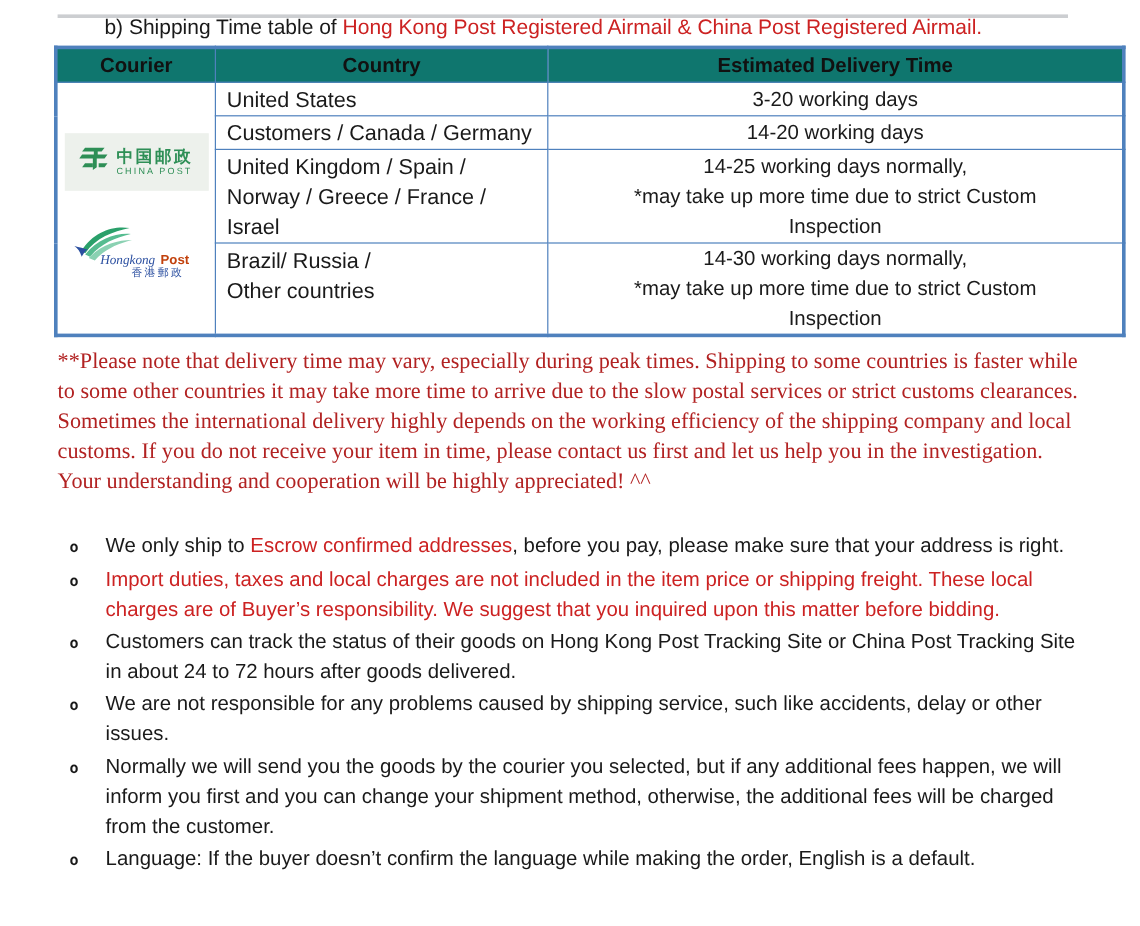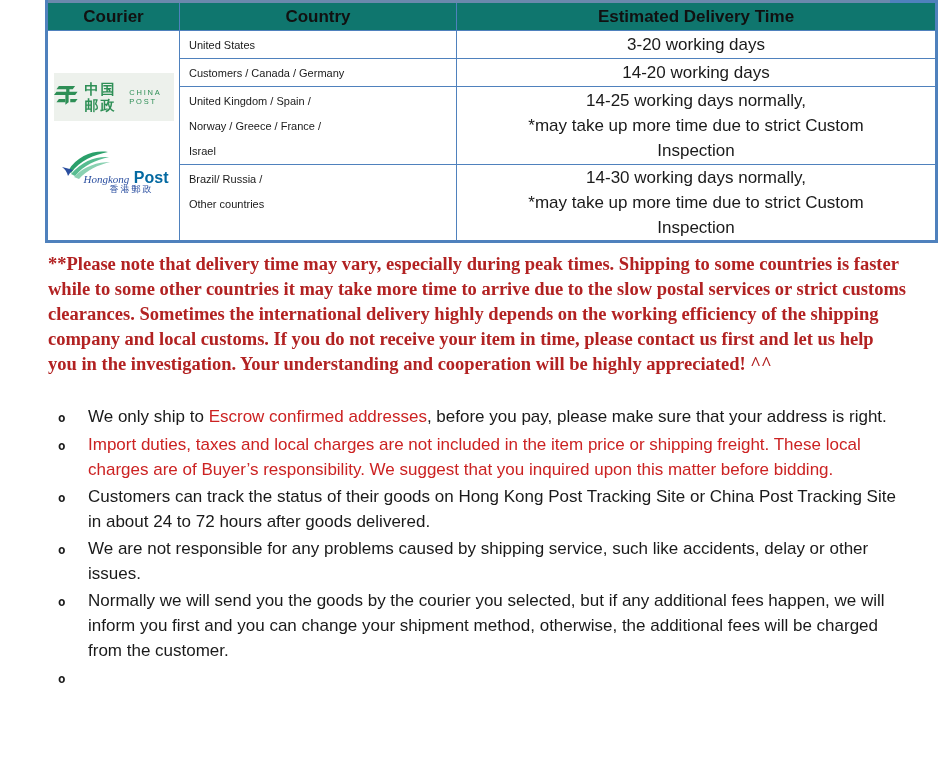--- a/index.html
+++ b/index.html
@@ -15,61 +15,64 @@
   .red-accent { color:#cc2222; }
 
   
   table.shipping { margin-left:45px; width:890px; border-collapse:collapse;
                    table-layout:fixed; border:3px solid #4f81bd; }
   table.shipping th, table.shipping td { border:1.5px solid #4f81bd; }
   table.shipping th { background:#0f766e; font-size:17px; font-weight:bold;
                       height:29px; text-align:center; color:#111; }
   .col-courier { width:133px; } .col-country { width:277px; } .col-delivery { width:480px; }
   tr.r-small { height:27px; } tr.r-big { height:75px; }
-  td.country { font-size:11px; text-align:left; vertical-align:top;
+  td.country { font-size:18px; text-align:left; vertical-align:top;
                padding:2px 4px 0 9px; line-height:25px; white-space:pre-line; }
   td.delivery { font-size:17px; text-align:center; vertical-align:middle;
                 line-height:25px; white-space:pre-line; }
 
   
   td.courier-cell { vertical-align:middle; }
   .courier-wrap { display:flex; flex-direction:column; align-items:center; gap:26px; }
   .cp-logo { width:120px; height:48px; background:#edf1ec; display:flex;
              align-items:center; justify-content:center; gap:5px; }
-  .cp-text { display:flex; flex-direction:row; align-items:center; }
+  .cp-text { display:flex; flex-direction:column; }
   .cp-cn { color:#2e8f56; font-size:14px; font-weight:bold; letter-spacing:2px; line-height:16px; }
   .cp-en { color:#2e8f56; font-size:7.5px; letter-spacing:1.8px; line-height:9px; }
   .hk-logo { width:112px; position:relative; height:52px; }
   .hk-bird { position:absolute; left:0; top:0; }
   .hk-text { position:absolute; left:26px; top:22px; white-space:nowrap; }
   .hk-name { font-family:"Liberation Serif", serif; font-style:italic;
              color:#2b4fa0; font-size:11px; }
-  .hk-post { color:#0369a1; font-size:16px; font-weight:bold; }
+  .hk-post { color:#c2410c; font-size:11px; font-weight:bold; }
   .hk-cn { position:absolute; left:52px; top:36px; color:#2b4fa0; font-size:9px;
            letter-spacing:2px; }
 
   
   .notice { margin:9px 16px 0 48px; width:858px;
-            font-family:"Liberation Serif", serif; font-weight:bold;
+            font-family:"Liberation Serif", serif; font-weight:normal;
             font-size:18.5px; line-height:25px; color:#b22222; }
 
   
   ul.bullets { list-style:none; margin:27px 0 0 58px; width:845px; }
   ul.bullets li { display:flex; align-items:flex-start; margin-bottom:2px; }
   .marker { flex:0 0 30px; font-family:"DejaVu Sans Mono", monospace;
             font-weight:bold; font-size:12.5px; line-height:25px; padding-top:1px; }
   .b-text { font-size:17px; line-height:25px; }
   .b-red { color:#cc2222; }
 </style>
 </head>
 <body>
 
 <div class="page">
   <div class="top-artifact"></div>
 
+  <div class="title">
+    <span>b) Shipping Time table of </span><span class="red-accent">Hong Kong Post Registered Airmail &amp; China Post Registered Airmail.</span>
+  </div>
 
   <table class="shipping">
     <colgroup>
         <col class="col-courier">
         <col class="col-country">
         <col class="col-delivery">
       </colgroup>
     <thead>
       <tr>
         <th>Courier</th>
@@ -157,15 +160,16 @@
     <li>
       <span class="marker">o</span>
       <span class="b-text">We are not responsible for any problems caused by shipping service, such like accidents, delay or other issues.</span>
     </li>
     <li>
       <span class="marker">o</span>
       <span class="b-text">Normally we will send you the goods by the courier you selected, but if any additional fees happen, we will inform you first and you can change your shipment method, otherwise, the additional fees will be charged from the customer.</span>
     </li>
     <li>
       <span class="marker">o</span>
+      <span class="b-text">Language: If the buyer doesn’t confirm the language while making the order, English is a default.</span>
     </li>
   </ul>
 </div>
 
 </body></html>

